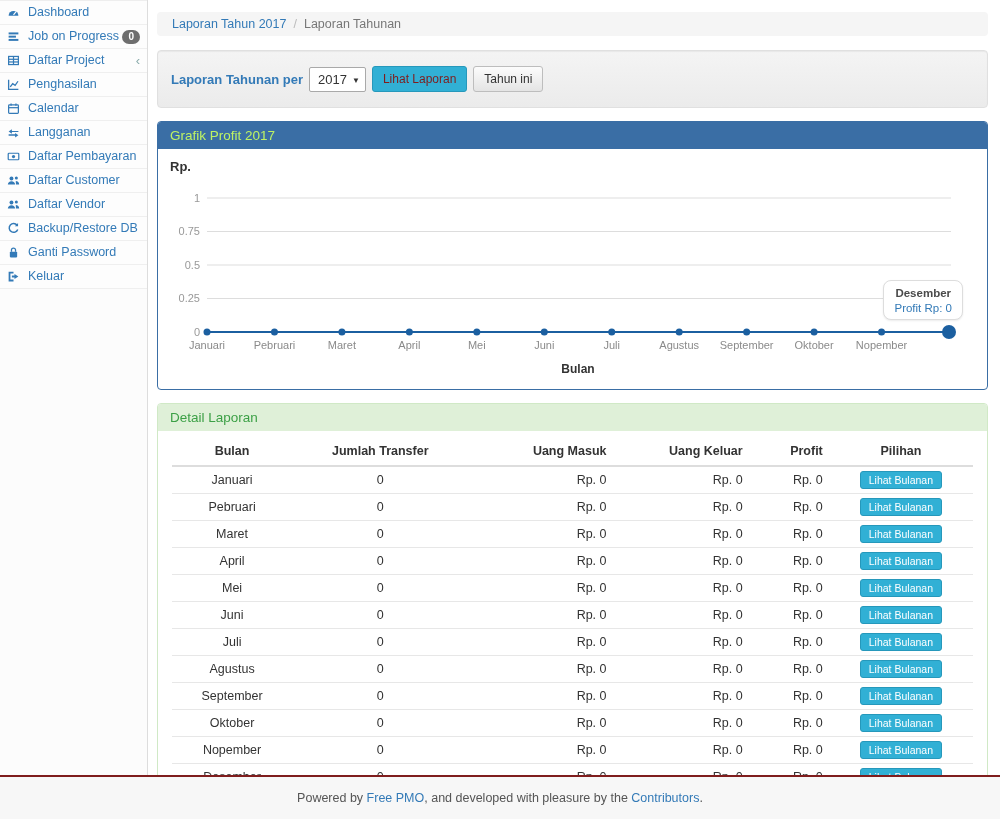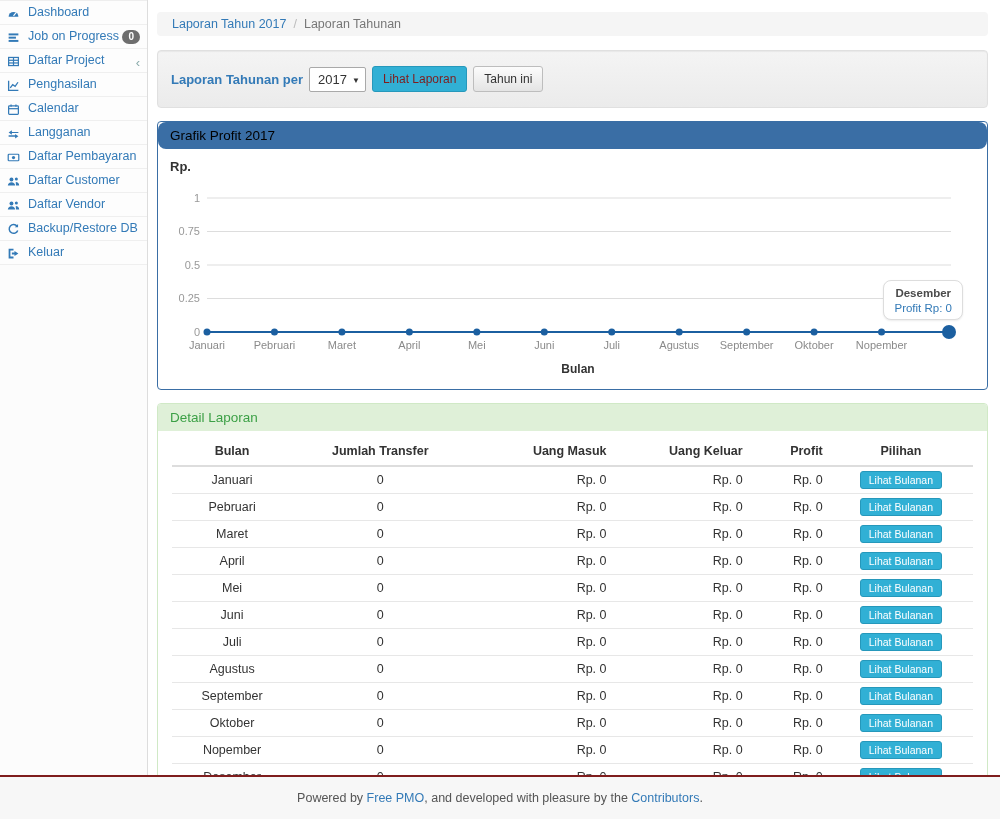--- a/index.html
+++ b/index.html
@@ -19,21 +19,21 @@
     border-radius:50%; display:flex; align-items:center; justify-content:center; background:#fff;
   }
   .logo-disc {
     width:42px; height:42px; border-radius:50%; background:#8c8c8c; color:#fff;
     font-size:8px; font-weight:bold; letter-spacing:.5px; line-height:1.3;
     display:flex; align-items:center; justify-content:center; text-align:center; padding:4px;
   }
   .brand-name { margin:8px 0 9px; color:#666; font-size:13px; }
   .menu { border-top:1px solid #eee; }
   .menu-item {
-    display:flex; align-items:flex-end; padding:4px 7px; line-height:15px;
+    display:flex; align-items:center; padding:4px 7px; line-height:15px;
     border-bottom:1px solid #efefef; color:#337ab7; font-size:12.5px; cursor:pointer; background:#fdfdfd;
   }
   .menu-item .icon { width:17px; height:13px; display:inline-flex; margin-right:4px; flex:none; }
   .menu-item .icon svg { width:13px; height:13px; }
   .badge-pill {
     margin-left:auto; background:#6e6e6e; color:#fff; border-radius:9px;
     font-size:10px; font-weight:bold; padding:2px 6px; line-height:10px;
   }
   .chevron { margin-left:auto; color:#8aa; font-size:13px; line-height:10px; }
   
@@ -64,21 +64,21 @@
   .btn {
     font-size:12px; border-radius:3px; padding:4px 10px; border:1px solid transparent;
     cursor:pointer; height:26px; font-family:inherit; line-height:16px;
   }
   .btn-info { background:#31b0d5; border-color:#2698bb; color:#7f1d1d; margin-right:6px; }
   .btn-default { background:linear-gradient(#fcfcfc,#e4e4e4); border-color:#bdbdbd; color:#333; }
   
   .panel { margin-top:13px; border-radius:4px; border:1px solid; background:#fff; }
   .panel-heading { font-size:13.5px; padding:6px 12px; border-radius:3px 3px 0 0; }
   .panel-primary { border-color:#3a6ea5; }
-  .panel-primary .panel-heading { background:#3a6ea5; color:#000000;border-radius:8px; }
+  .panel-primary .panel-heading { background:#3a6ea5; color:#bef264; }
   .panel-success { border-color:#d0e9c6; }
   .panel-success .panel-heading { background:#dff0d8; color:#3ca046; }
   .chart-body { position:relative; height:240px; }
   .chart-tooltip {
     position:absolute; right:24px; top:131px; background:#fff; border:1px solid #ddd;
     border-radius:8px; padding:6px 10px 5px; text-align:center;
     box-shadow:0 1px 2px rgba(0,0,0,.08); min-width:56px;
   }
   .tt-title { font-weight:bold; color:#4a4a4a; font-size:11.5px; }
   .tt-value { color:#337ab7; font-size:11.5px; margin-top:3px; }
@@ -200,20 +200,29 @@
         <span>Daftar Vendor</span>
       </div>
       <div class="menu-item">
         <span class="icon">
           <svg viewBox="0 0 16 16" fill="none" stroke="#337ab7" stroke-width="1.8">
             <path d="M13.2 9.2A5.4 5.4 0 1 1 12.4 4"></path>
             <path d="M13.6 1.2v4h-4" fill="#337ab7" stroke="none"></path>
           </svg>
         </span>
         <span>Backup/Restore DB</span>
+      </div>
+      <div class="menu-item">
+        <span class="icon">
+          <svg viewBox="0 0 16 16">
+            <rect x="3.5" y="7" width="9" height="7" rx="1" fill="#337ab7"></rect>
+            <path d="M5.5 7.2V5a2.5 2.5 0 0 1 5 0v2.2" fill="none" stroke="#337ab7" stroke-width="1.6"></path>
+          </svg>
+        </span>
+        <span>Ganti Password</span>
       </div>
       <div class="menu-item">
         <span class="icon">
           <svg viewBox="0 0 16 16" fill="#337ab7">
             <path d="M2 2h6v2.2H4.2v7.6H8V14H2z"></path>
             <path d="M9.2 4.8 14 8l-4.8 3.2V9.2H6V6.8h3.2z"></path>
           </svg>
         </span>
         <span>Keluar</span>
       </div>

